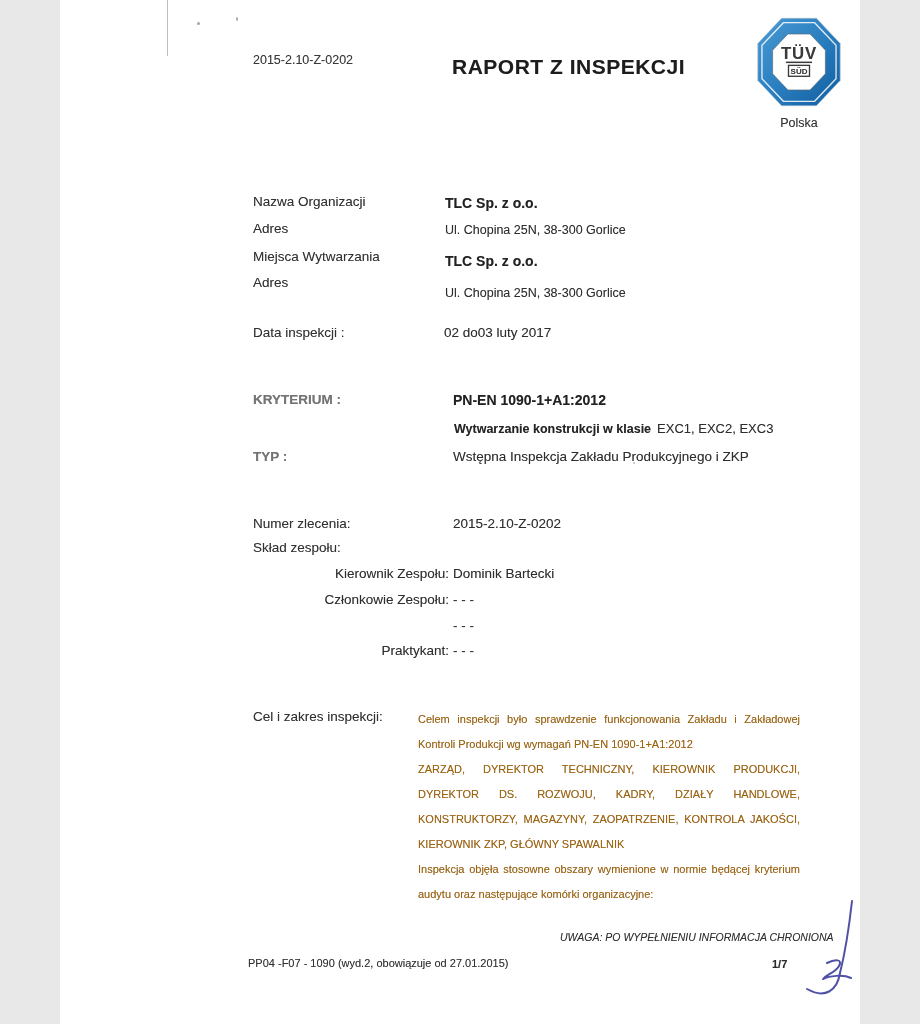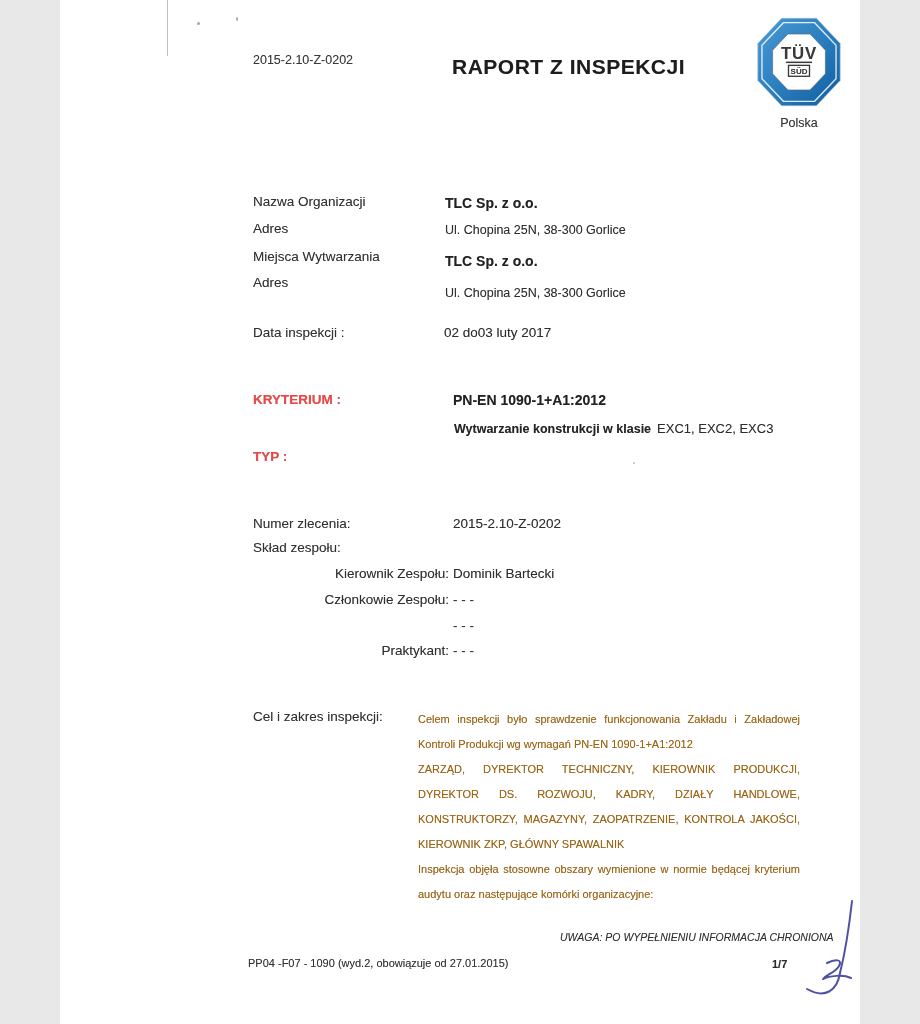--- a/index.html
+++ b/index.html
@@ -12,21 +12,21 @@
     color:#2e2e2e;
     overflow:hidden;
   }
   .page *{text-shadow:0 0 0.6px rgba(60,60,60,.38);}
   .abs{position:absolute;white-space:nowrap;}
   .doc-number{left:193px;top:53px;font-size:12.5px;color:#383838;}
   .title{left:392px;top:55px;font-size:21px;font-weight:bold;letter-spacing:.5px;color:#1d1d1d;}
   .logo-wrap{left:697px;top:17px;width:84px;text-align:center;}
   .logo-country{left:697px;top:116px;width:84px;text-align:center;font-size:12.5px;color:#333;}
   .lbl{left:193px;font-size:13.5px;color:#313131;}
-  .lbl-b{font-weight:bold;color:#ef4444;}
+  .lbl-b{font-weight:bold;color:#737373;}
   .val{left:385px;font-size:13.5px;color:#2e2e2e;}
   .val-b{font-size:14px;font-weight:bold;color:#222;}
   .val-sm{font-size:12.5px;}
   .val2{left:393px;}
   .subnote-b{font-size:12.5px;font-weight:bold;color:#242424;}
   .subnote-r{font-size:13px;padding-left:6px;}
   .team-lbl{left:193px;width:196px;text-align:right;font-size:13.5px;}
   .scope-par{
     position:absolute;left:358px;top:707px;width:382px;
     font-size:11px;line-height:25px;color:#a16207;
@@ -90,20 +90,21 @@
   <div class="abs lbl" style="top:325px">Data inspekcji :</div>
   <div class="abs val" style="left:384px;top:325px">02 do03 luty 2017</div>
 
   <div class="abs lbl lbl-b" style="top:392px">KRYTERIUM  :</div>
   <div class="abs val val-b val2" style="top:392px">PN-EN 1090-1+A1:2012</div>
   <div class="abs" style="left:394px;top:419px">
     <span class="subnote-b">Wytwarzanie konstrukcji w klasie</span><span class="subnote-r">EXC1, EXC2, EXC3</span>
   </div>
 
   <div class="abs lbl lbl-b" style="top:449px">TYP :</div>
+  <div class="abs val val2" style="top:449px">Wstępna Inspekcja Zakładu Produkcyjnego i ZKP</div>
 
   <div class="abs lbl" style="top:516px">Numer zlecenia:</div>
   <div class="abs val val2" style="top:516px">2015-2.10-Z-0202</div>
   <div class="abs lbl" style="top:540px">Skład zespołu:</div>
 
   <div class="abs team-lbl" style="top:566px">Kierownik Zespołu:</div>
   <div class="abs val val2" style="top:566px">Dominik Bartecki</div>
 
   <div class="abs team-lbl" style="top:592px">Członkowie Zespołu:</div>
   <div class="abs val val2" style="top:592px">- - -</div>

